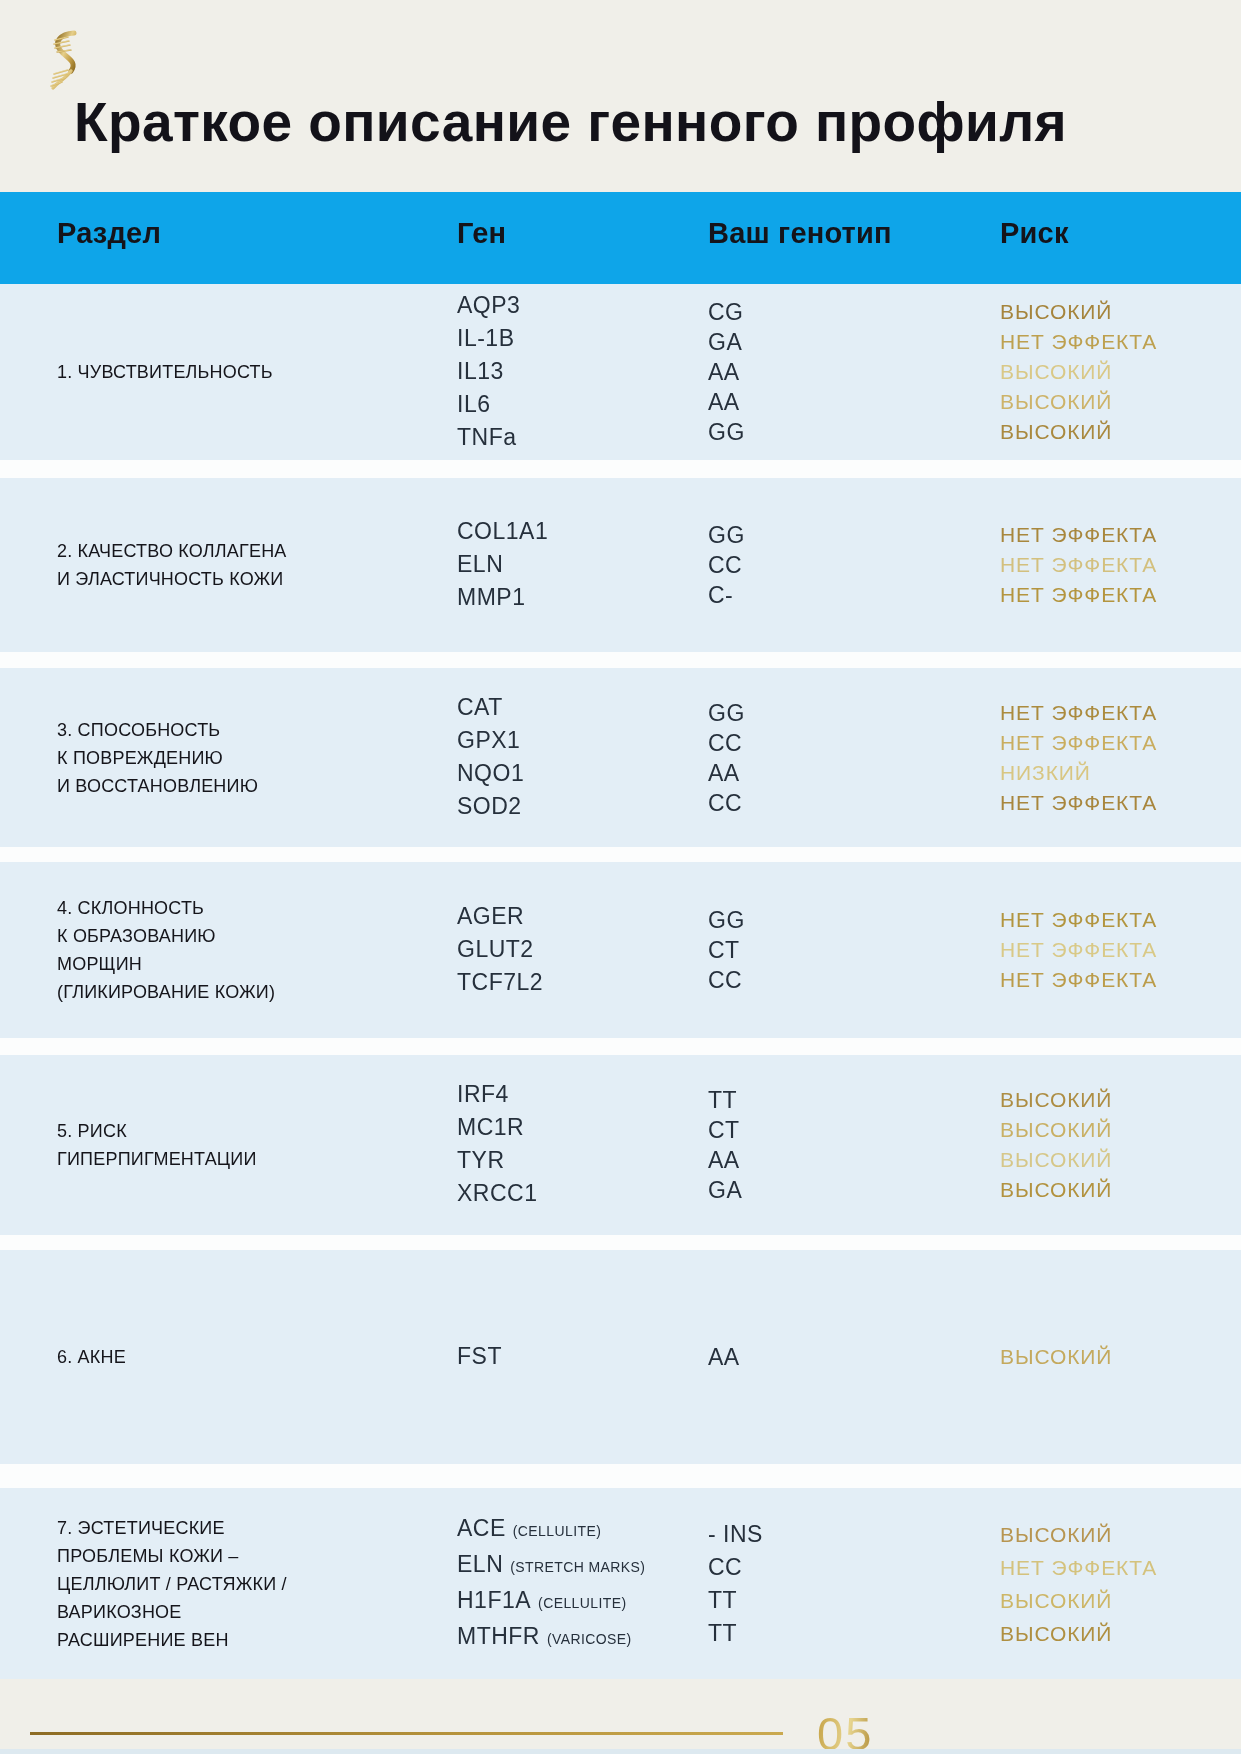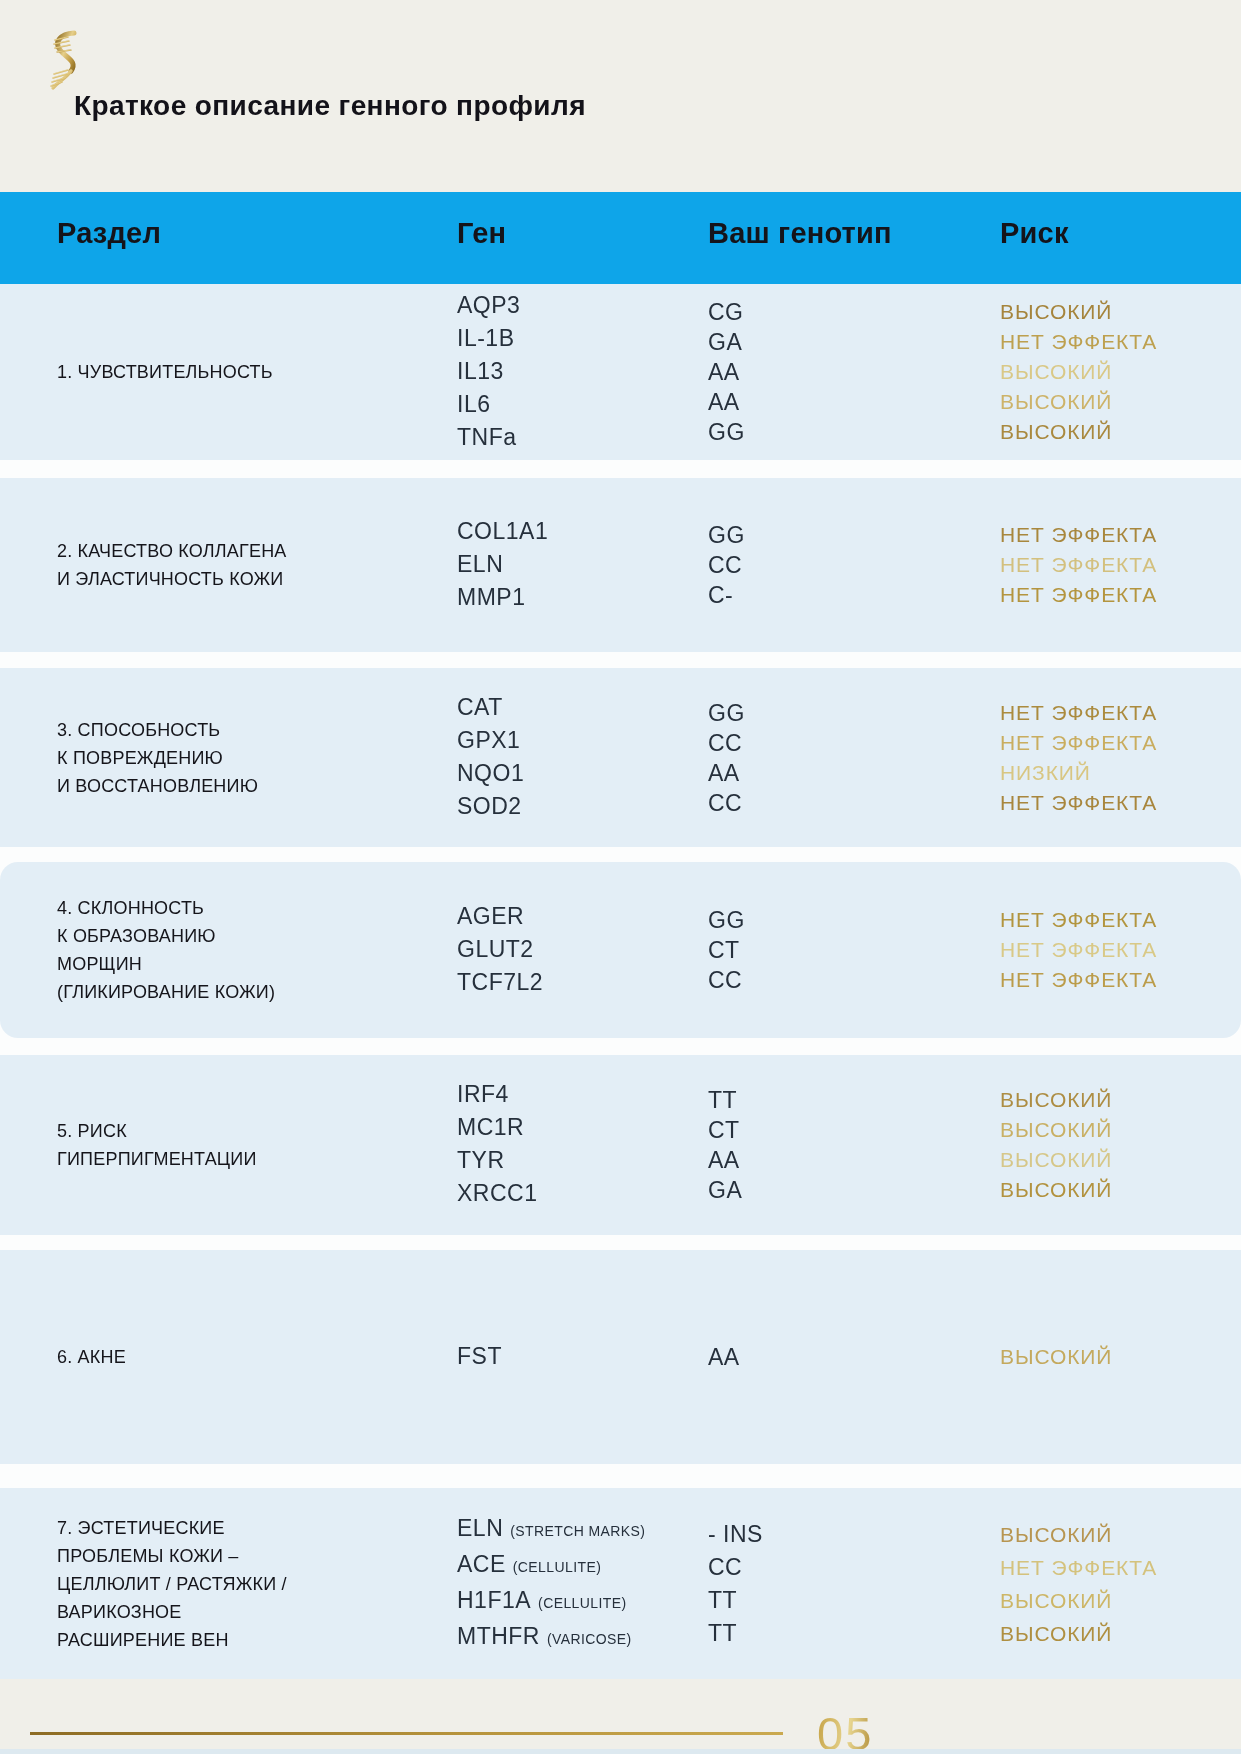--- a/index.html
+++ b/index.html
@@ -9,21 +9,21 @@
     background:#f0efe9;
     font-family:"Liberation Sans",sans-serif;
     overflow:hidden;
     margin:0 auto;
   }
   
   .top{position:relative;height:192px;}
   .logo{position:absolute;left:46px;top:30px;width:42px;height:62px;}
   .doc-title{
     position:absolute;left:74px;top:90px;
-    font-size:28px;font-weight:700;letter-spacing:.4px;
+    font-size:55px;font-weight:700;letter-spacing:.4px;
     color:#131219;white-space:nowrap;
   }
   
   .grid{
     display:grid;
     grid-template-columns:400px 251px 292px auto;
     padding-left:57px;
     box-sizing:border-box;
   }
   
@@ -31,21 +31,21 @@
     height:92px;background:#0ea5e9;
     align-items:center;padding-bottom:10px;
     font-size:29px;font-weight:700;color:#15141a;letter-spacing:.2px;
   }
   
   .sections{background:#fcfdfd;}
   .band{background:#e3eef6;align-items:center;}
   .band:nth-of-type(1){height:176px;margin-bottom:18px;}
   .band:nth-of-type(2){height:174px;margin-bottom:16px;}
   .band:nth-of-type(3){height:179px;margin-bottom:15px;}
-  .band:nth-of-type(4){height:176px;margin-bottom:17px;border-radius:18px;}
+  .band:nth-of-type(4){height:176px;margin-bottom:17px;}
   .band:nth-of-type(5){height:180px;margin-bottom:15px;}
   .band:nth-of-type(6){height:214px;margin-bottom:24px;}
   .band:nth-of-type(7){height:191px;margin-bottom:0;}
   .sec-title{
     font-size:18px;font-weight:400;line-height:28px;
     color:#15151b;letter-spacing:.2px;white-space:pre-line;
     padding-right:30px;
   }
   .c-gene>div,.c-geno>div,.c-risk>div{line-height:30px;}
   .band:nth-of-type(7) .c-gene>div,
@@ -237,22 +237,22 @@
           <div style="color: rgb(196, 169, 93);">ВЫСОКИЙ</div>
         </div>
       </div>
       <div class="band grid">
         <div class="sec-title">7. ЭСТЕТИЧЕСКИЕ
 ПРОБЛЕМЫ КОЖИ –
 ЦЕЛЛЮЛИТ / РАСТЯЖКИ /
 ВАРИКОЗНОЕ
 РАСШИРЕНИЕ ВЕН</div>
         <div class="c-gene">
+          <div><span class="g-name">ACE</span><span class="g-note">(CELLULITE)</span></div>
           <div><span class="g-name">ELN</span><span class="g-note">(STRETCH MARKS)</span></div>
-          <div><span class="g-name">ACE</span><span class="g-note">(CELLULITE)</span></div>
           <div><span class="g-name">H1F1A</span><span class="g-note">(CELLULITE)</span></div>
           <div><span class="g-name">MTHFR</span><span class="g-note">(VARICOSE)</span></div>
         </div>
         <div class="c-geno">
           <div>- INS</div>
           <div>CC</div>
           <div>TT</div>
           <div>TT</div>
         </div>
         <div class="c-risk">

